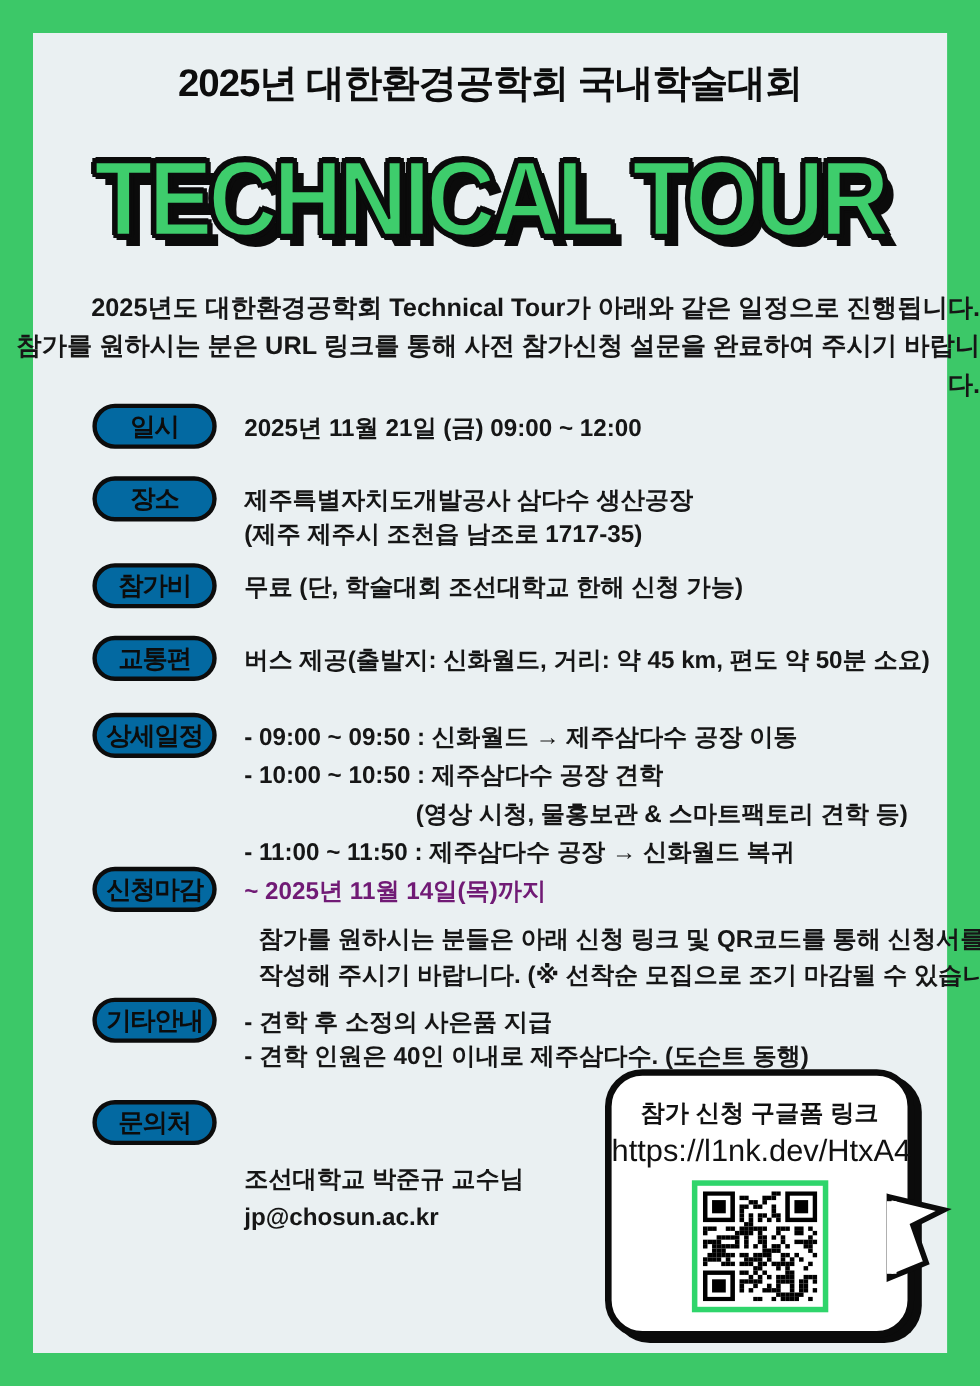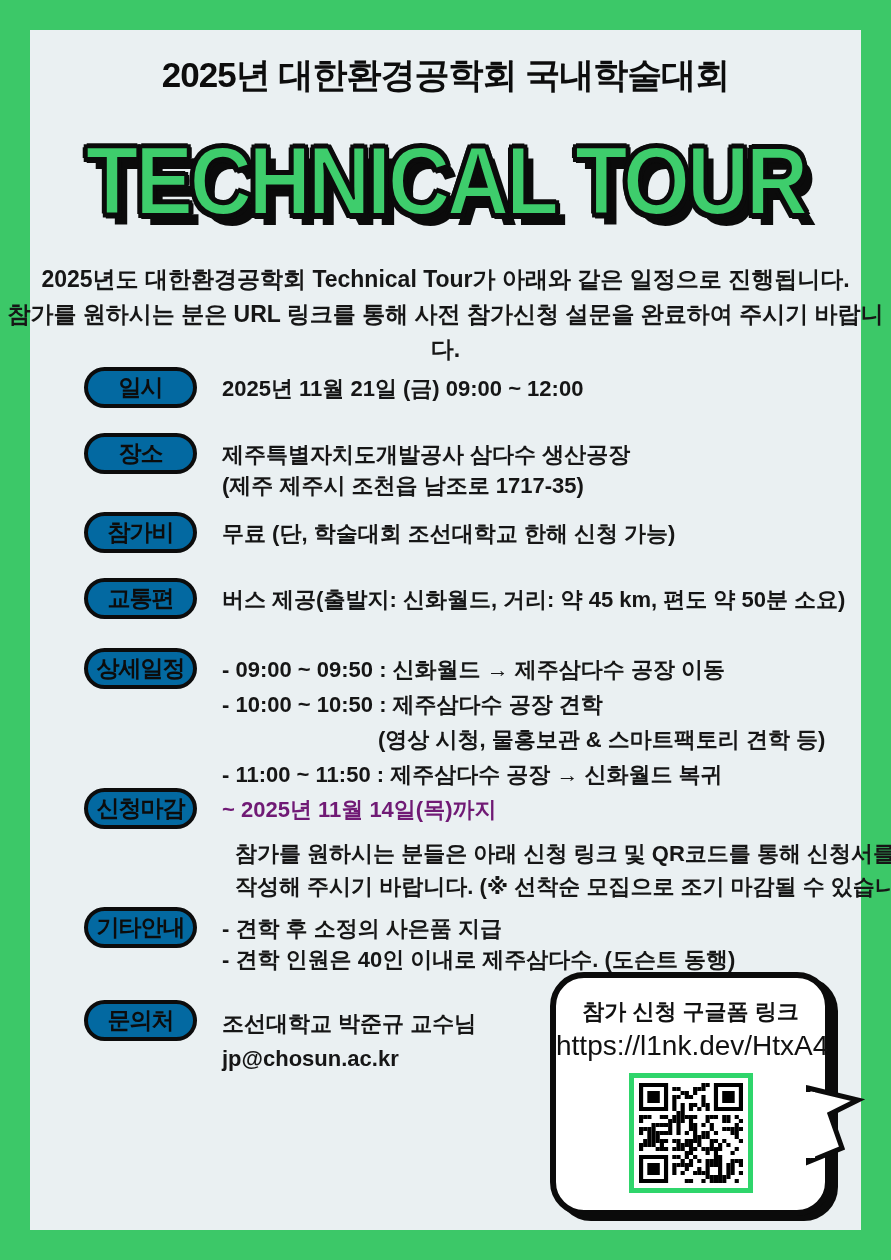--- a/index.html
+++ b/index.html
@@ -31,21 +31,21 @@
     text-shadow:
       -3px -3px 0 #0b0b0b, 3px -3px 0 #0b0b0b,
       -3px 3px 0 #0b0b0b, 3px 3px 0 #0b0b0b,
       -4px 0 0 #0b0b0b, 4px 0 0 #0b0b0b,
       0 -4px 0 #0b0b0b, 0 4px 0 #0b0b0b,
       9px 9px 0 #0b0b0b;
     white-space:nowrap;
   }
   .intro {
     position:absolute; top:262px; left:0; width:891px;
-    text-align:center; font-size:23px; font-weight:700;
+    text-align:right; font-size:23px; font-weight:700;
     color:#161616; line-height:35px;
   }
   
   .row { position:absolute; left:84px; width:760px; }
   .pill {
     position:absolute; left:0; top:0; width:113px; height:41px;
     box-sizing:border-box; background:#0369a1;
     border:4px solid #0c0c0c; border-radius:22px;
     display:flex; align-items:center; justify-content:center;
     font-size:23px; font-weight:800; color:#0c0c0c;
@@ -53,21 +53,21 @@
   }
   .content {
     position:absolute; left:138px; top:6px; width:620px;
     font-size:22px; font-weight:700; color:#161616;
     line-height:31px; white-space:nowrap;
   }
   .row-schedule .content { top:4px; line-height:35px; }
   .line-indent { padding-left:156px; }
   .deadline-line { color:#701a75; font-weight:800; }
   .deadline-para { margin-top:12px; padding-left:13px; line-height:33px; }
-  .row-contact .content { line-height:35px; }
+  .row-contact .content { line-height:35px;margin-top:48px; }
   
   .bubble {
     position:absolute; left:550px; top:972px; width:281px; height:244px;
     box-sizing:border-box; background:#ffffff;
     border:6px solid #0b0b0b; border-radius:34px;
     box-shadow:7px 5px 0 #0b0b0b;
     text-align:center; z-index:2;
   }
   .bubble-line1 { margin-top:19px; font-size:22px; font-weight:700; color:#111; }
   .bubble-link  { margin-top:3px; font-size:28px; font-weight:400; color:#111;

